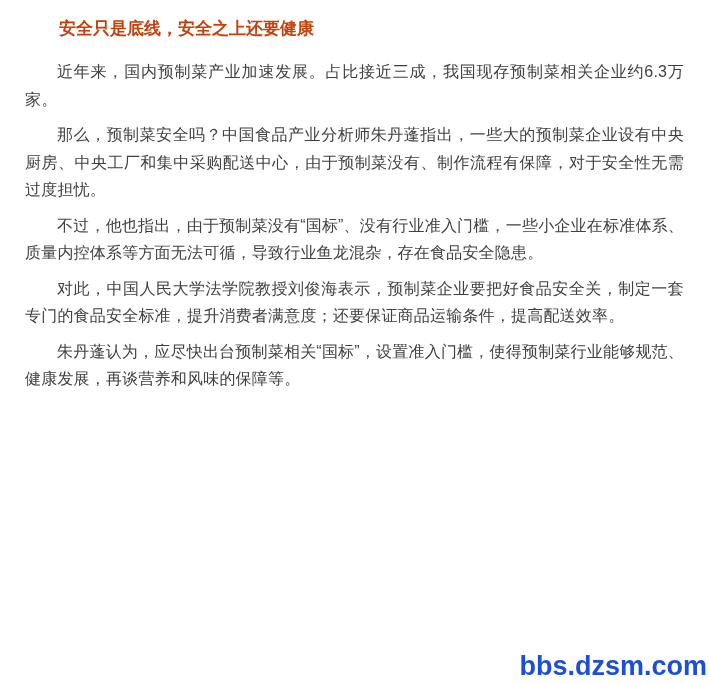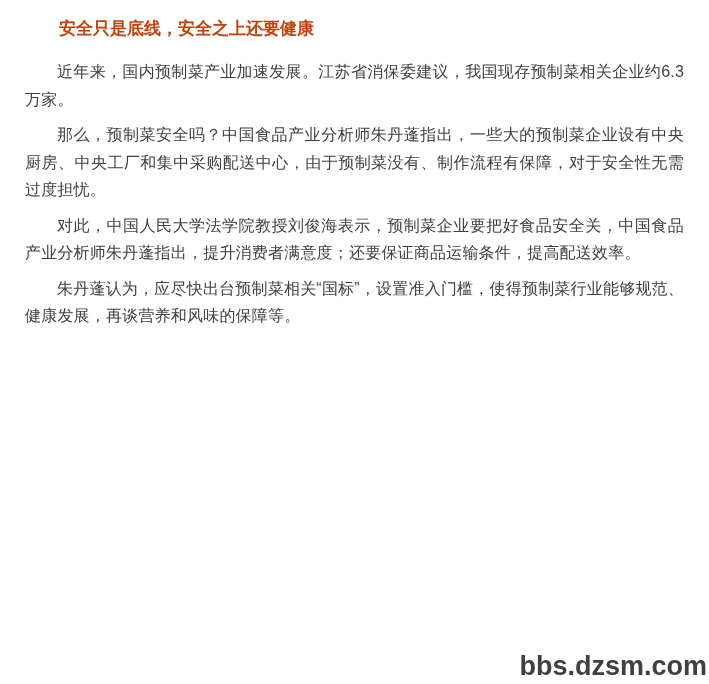--- a/index.html
+++ b/index.html
@@ -33,31 +33,32 @@
     text-indent: 2em;
     text-align: justify;
     letter-spacing: 0.2px;
   }
   .watermark {
     position: absolute;
     right: 2px;
     bottom: 2px;
     font-size: 27px;
     font-weight: 700;
-    color: #404040;
+    color: #1d4ed8;
     letter-spacing: 0px;
     font-family: "Liberation Sans", "DejaVu Sans", sans-serif;
     user-select: none;
   }
 </style>
 </head>
 <body>
 
 <div class="article">
   <h1 class="article-title">安全只是底线，安全之上还要健康</h1>
 
-  <p>近年来，国内预制菜产业加速发展。江苏省消保委建议，我国现存预制菜相关企业约6.3万家。</p>
+  <p>近年来，国内预制菜产业加速发展。占比接近三成，我国现存预制菜相关企业约6.3万家。</p>
   <p>那么，预制菜安全吗？中国食品产业分析师朱丹蓬指出，一些大的预制菜企业设有中央厨房、中央工厂和集中采购配送中心，由于预制菜没有、制作流程有保障，对于安全性无需过度担忧。</p>
-  <p>对此，中国人民大学法学院教授刘俊海表示，预制菜企业要把好食品安全关，中国食品产业分析师朱丹蓬指出，提升消费者满意度；还要保证商品运输条件，提高配送效率。</p>
+  <p>不过，他也指出，由于预制菜没有“国标”、没有行业准入门槛，一些小企业在标准体系、质量内控体系等方面无法可循，导致行业鱼龙混杂，存在食品安全隐患。</p>
+  <p>对此，中国人民大学法学院教授刘俊海表示，预制菜企业要把好食品安全关，制定一套专门的食品安全标准，提升消费者满意度；还要保证商品运输条件，提高配送效率。</p>
   <p>朱丹蓬认为，应尽快出台预制菜相关“国标”，设置准入门槛，使得预制菜行业能够规范、健康发展，再谈营养和风味的保障等。</p>
 </div>
 
 <div class="watermark">bbs.dzsm.com</div>
 
 </body></html>

